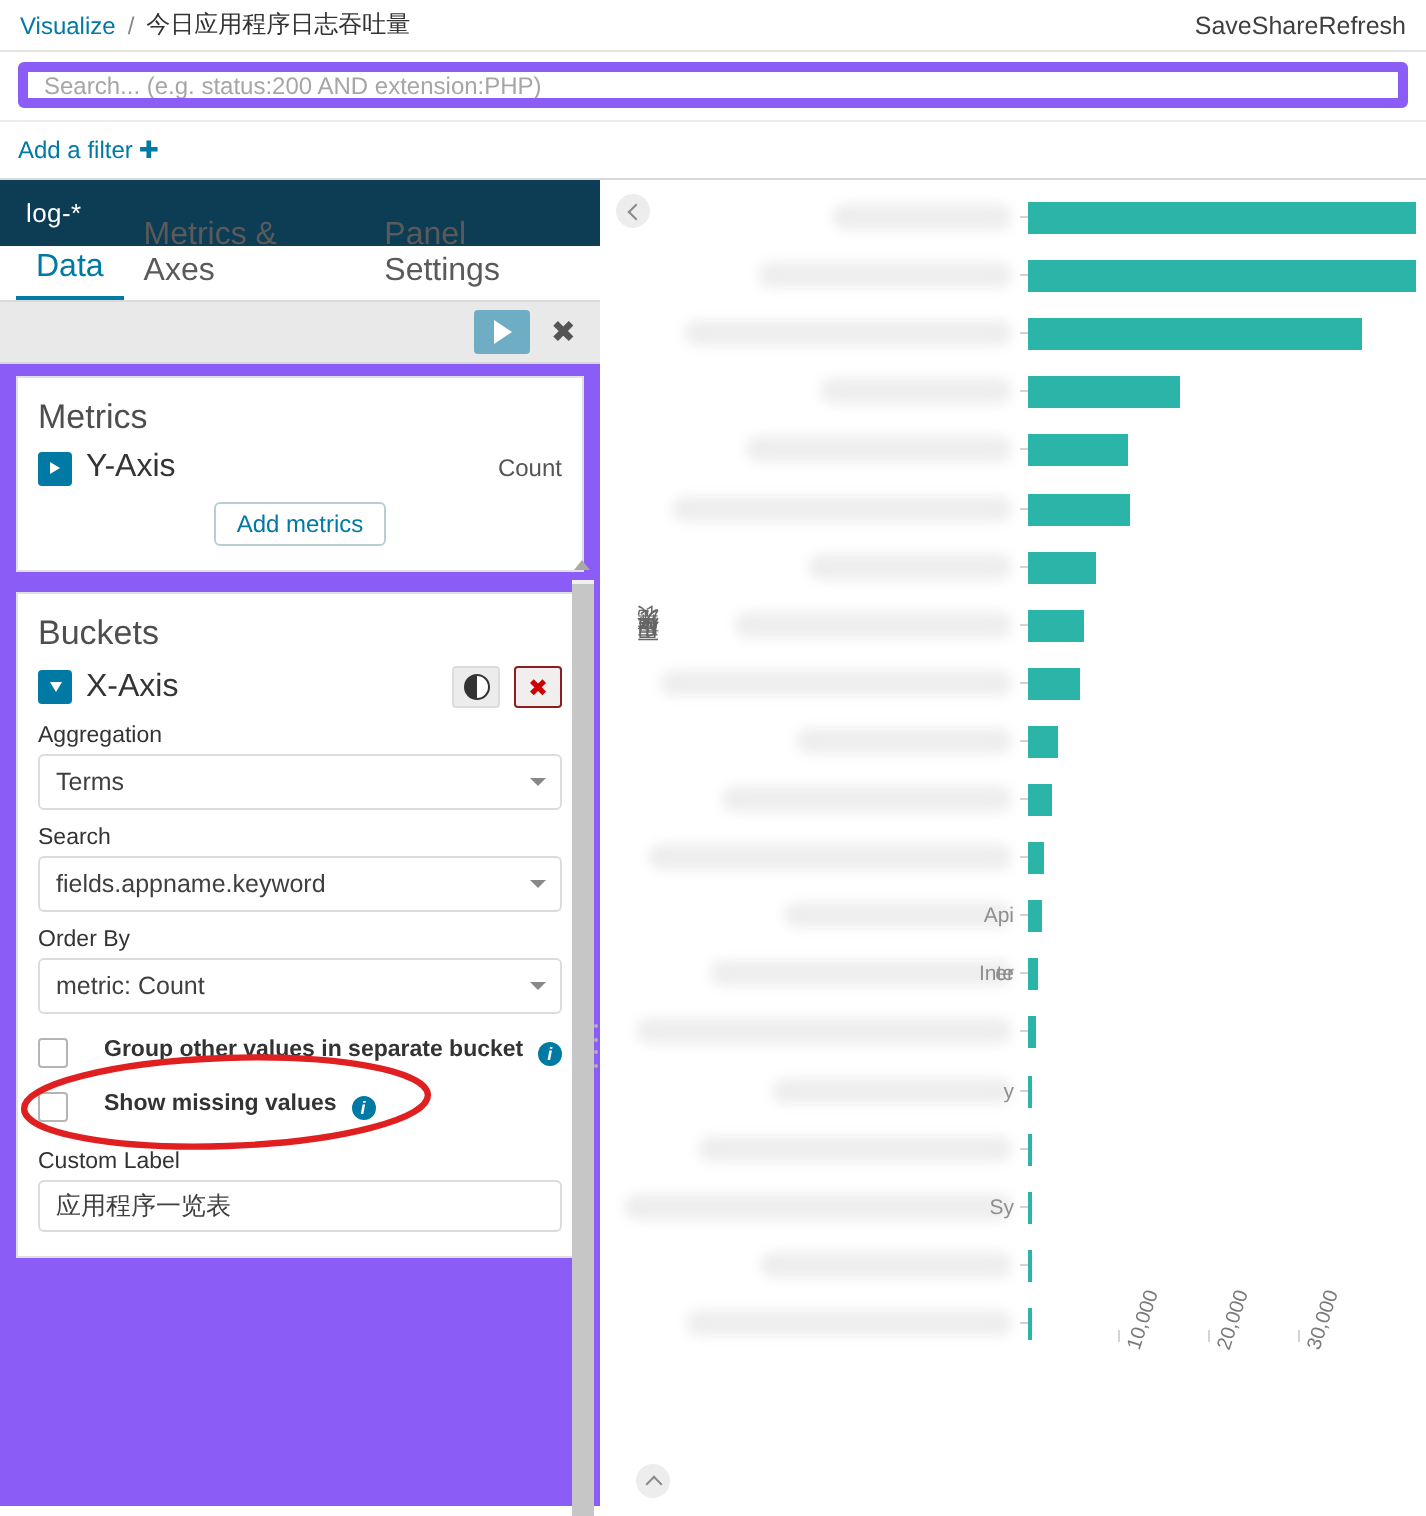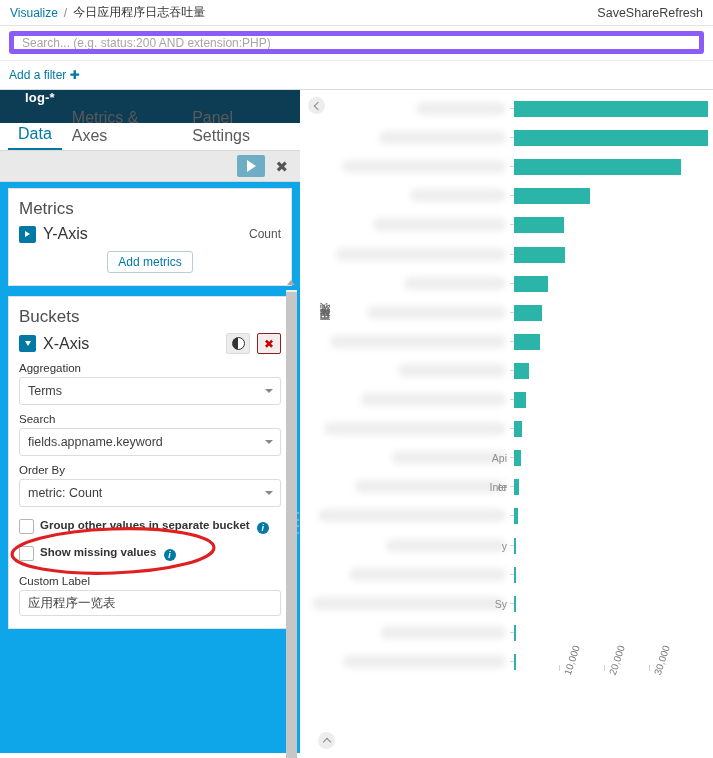--- a/index.html
+++ b/index.html
@@ -33,22 +33,22 @@
     height:28px;display:flex;align-items:center;padding:0 9px;
     border-top:1px solid #ececec;border-bottom:1px solid #d9d9d9;background:#fff;
   }
   .add-filter{color:#0079a5;cursor:pointer;font-size:12px;}
   .plus-icon{color:#0079a5;font-weight:bold;margin-left:3px;}
   
   .workspace{display:flex;height:663px;}
   
   .editor{width:300px;display:flex;flex-direction:column;background:#f5f5f5;position:relative;}
   .index-header{
-    height:33px;background:#0d3c55;color:#fff;display:flex;align-items:flex-start;
-    padding:0 25px;font-weight:bold;font-size:13px;letter-spacing:.2px;
+    height:33px;background:#0d3c55;color:#fff;display:flex;align-items:center;
+    padding:0 13px;font-weight:normal;font-size:13px;letter-spacing:.2px;
   }
   .tabs{display:flex;align-items:flex-end;height:27px;background:#fff;padding-left:8px;
         border-bottom:1px solid #d9d9d9;}
   .tab{padding:0 10px 5px 10px;font-size:16px;color:#5a5a5a;cursor:pointer;}
   .tab.active{color:#0079a5;border-bottom:2px solid #0079a5;}
   .editor-actions{
     height:30px;background:#e9e9e9;display:flex;align-items:center;
     justify-content:flex-end;padding-right:10px;gap:8px;
     border-bottom:1px solid #d6d6d6;
   }
@@ -58,21 +58,21 @@
   }
   .apply-btn .tri{
     width:0;height:0;border-left:9px solid #fff;
     border-top:6px solid transparent;border-bottom:6px solid transparent;
   }
   .discard-btn{
     background:none;border:none;color:#555;font-size:15px;line-height:1;
     cursor:pointer;padding:0 2px;font-family:"Liberation Sans",sans-serif;
   }
   .editor-scroll{
-    flex:1;overflow:hidden;position:relative;padding:6px 8px 0 8px;background:#0ea5e9;
+    flex:1;overflow:hidden;position:relative;padding:6px 8px 0 8px;background:#8b5cf6;
   }
   .card{background:#fff;border:1px solid #e0e0e0;padding:8px 10px 12px 10px;margin-bottom:10px;}
   .card-title{font-size:17px;color:#4e4e4e;font-weight:normal;margin:2px 0 6px 0;}
   .agg-row{display:flex;align-items:center;gap:7px;margin-bottom:6px;}
   .collapse-sq{
     width:17px;height:17px;background:#0079a5;border-radius:2px;
     display:flex;align-items:center;justify-content:center;flex:0 0 auto;cursor:pointer;
   }
   .collapse-sq .tri-r{
     width:0;height:0;border-left:5px solid #fff;
@@ -106,21 +106,21 @@
     position:relative;height:26px;border:1px solid #dcdcdc;border-radius:3px;background:#fff;
     display:flex;align-items:center;padding:0 20px 0 8px;font-size:12.5px;color:#3f3f3f;
   }
   .select-box .caret{
     position:absolute;right:7px;top:50%;margin-top:-2px;width:0;height:0;
     border-top:4px solid #888;border-left:4px solid transparent;border-right:4px solid transparent;
   }
   .row2{display:flex;gap:10px;}
   .col-order{width:105px;}
   .col-size{flex:1;}
-  .check-row{display:flex;align-items:flex-start;gap:6px;margin-top:11px;}
+  .check-row{display:flex;align-items:flex-start;gap:18px;margin-top:11px;}
   .cbox{
     width:13px;height:13px;border:1px solid #b5b5b5;background:#fff;border-radius:2px;
     flex:0 0 auto;margin-top:1px;cursor:pointer;
   }
   .check-label{font-size:11.5px;font-weight:bold;color:#333;line-height:1.35;}
   .info-i{
     display:inline-flex;align-items:center;justify-content:center;
     width:12px;height:12px;border-radius:50%;background:#0079a5;color:#fff;
     font-size:9px;font-weight:bold;font-style:italic;margin-left:4px;vertical-align:-2px;
   }

